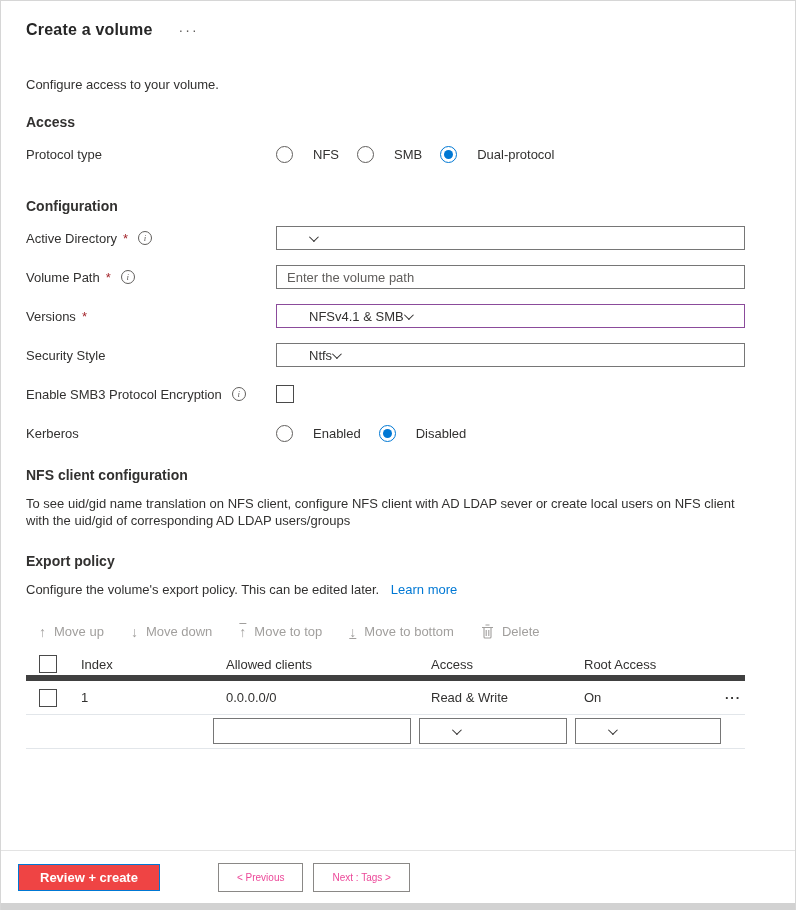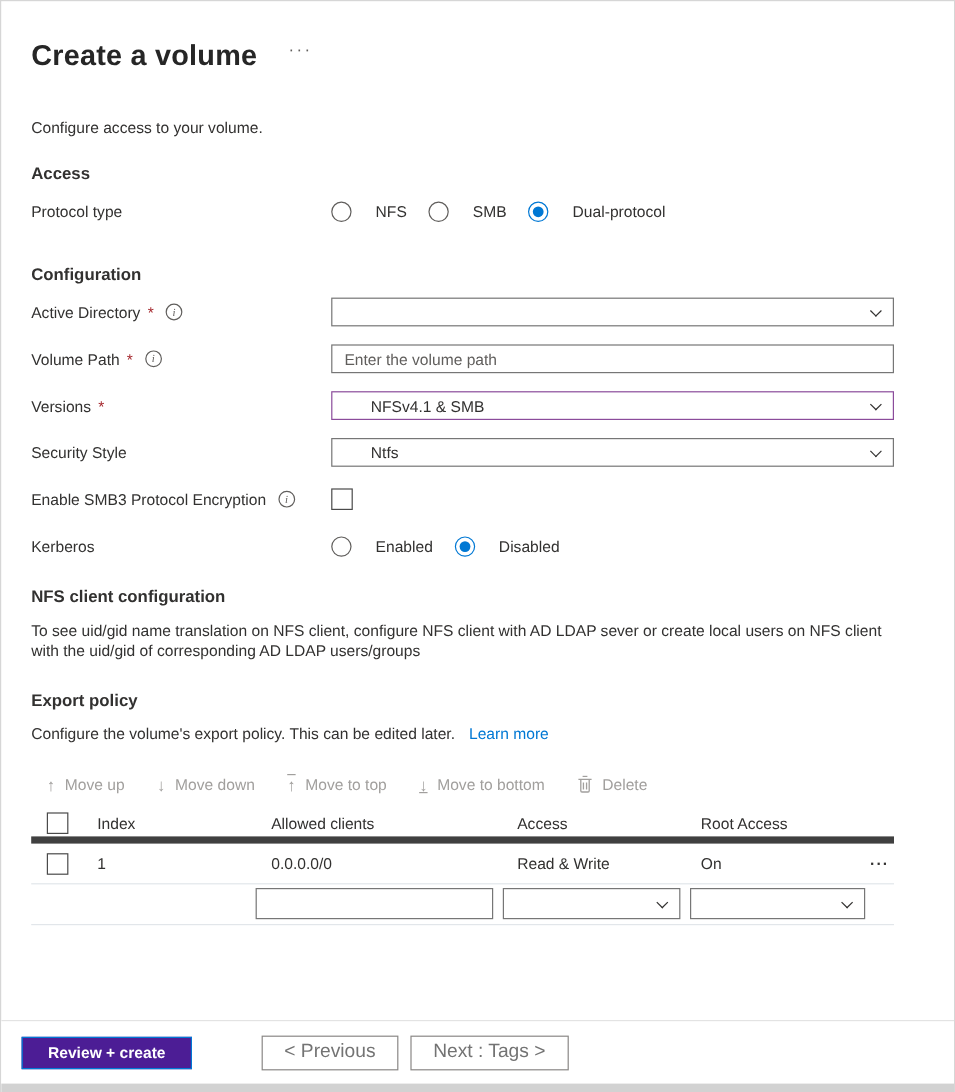--- a/index.html
+++ b/index.html
@@ -7,21 +7,21 @@
   body {
     font-family:"Liberation Sans","DejaVu Sans",sans-serif;
     font-size:13px; color:#323130; background:#fff;
     position:relative; overflow:hidden;
     border:1px solid #d6d6d6; border-bottom:none;
   }
   .content { padding:0 50px 0 25px; }
 
   
   .title-row { display:flex; align-items:center; gap:26px; padding-top:20px; }
-  .page-title { font-size:24px; font-weight:700; color:#262626; letter-spacing:.2px;margin-top:12px; }
+  .page-title { font-size:16px; font-weight:700; color:#262626; letter-spacing:.2px; }
   .title-ellipsis { color:#605e5c; font-size:14px; letter-spacing:2px; cursor:pointer; }
 
   .subtitle { margin-top:38px; }
 
   h2.section { font-size:14px; font-weight:700; margin-top:22px; }
   h2.section.cfg { margin-top:32px; }
   h2.section.nfs { margin-top:22px; }
   h2.section.exp { margin-top:24px; }
 
   .form-row { display:flex; align-items:center; margin-top:15px; min-height:24px; }
@@ -48,21 +48,21 @@
   .radio.selected::after {
     content:""; position:absolute; left:3px; top:3px; width:9px; height:9px;
     border-radius:50%; background:#0078d4;
   }
 
   
   .textbox, .selectbox {
     height:24px; width:100%; border:1px solid #767676; background:#fff;
     display:flex; align-items:center; padding:0 10px; font-size:13px;
   }
-  .selectbox { justify-content:space-between; cursor:pointer;padding-left:32px; }
+  .selectbox { justify-content:flex-start; cursor:pointer;padding-left:32px; }
   .selectbox.focus-purple { border:1px solid #8b4b9b; }
   .chevron {
     width:7px; height:7px; border-right:1.5px solid #323130; border-bottom:1.5px solid #323130;
     transform:rotate(45deg) translateY(-2px); margin-right:2px; flex-shrink:0;
   }
   .textbox input {
     border:none; outline:none; width:100%; font-size:13px; color:#323130;
     font-family:"Liberation Sans","DejaVu Sans",sans-serif;
   }
   .textbox input::placeholder { color:#605e5c; }
@@ -99,26 +99,26 @@
   .new-row .selectbox { width:148px; height:26px; margin-left:8px; }
   .new-row .selectbox:last-child { width:146px; }
 
   
   .footer {
     position:absolute; left:0; right:0; bottom:7px; height:53px;
     border-top:1px solid #e3e3e3; background:#fff;
     display:flex; align-items:center; padding-left:17px;
   }
   .btn-primary {
-    background:#4c1d95; color:#fff; border:1px solid #0078d4; font-weight:700;
+    background:#ef4444; color:#fff; border:1px solid #0078d4; font-weight:700;
     font-size:13px; height:27px; padding:0 21px; cursor:pointer;
     font-family:"Liberation Sans","DejaVu Sans",sans-serif;
   }
   .btn-secondary {
-    background:#fff; color:#737373; border:1px solid #8a8886; font-size:16px;
+    background:#fff; color:#ec4899; border:1px solid #8a8886; font-size:10px;
     height:29px; padding:0 18px; cursor:pointer;
     font-family:"Liberation Sans","DejaVu Sans",sans-serif;
   }
   .btn-prev { margin-left:58px; }
   .btn-next { margin-left:10px; }
   .bottom-strip { position:absolute; left:0; right:0; bottom:0; height:7px; background:#d2d2d2; }
 </style>
 </head>
 <body>
 

